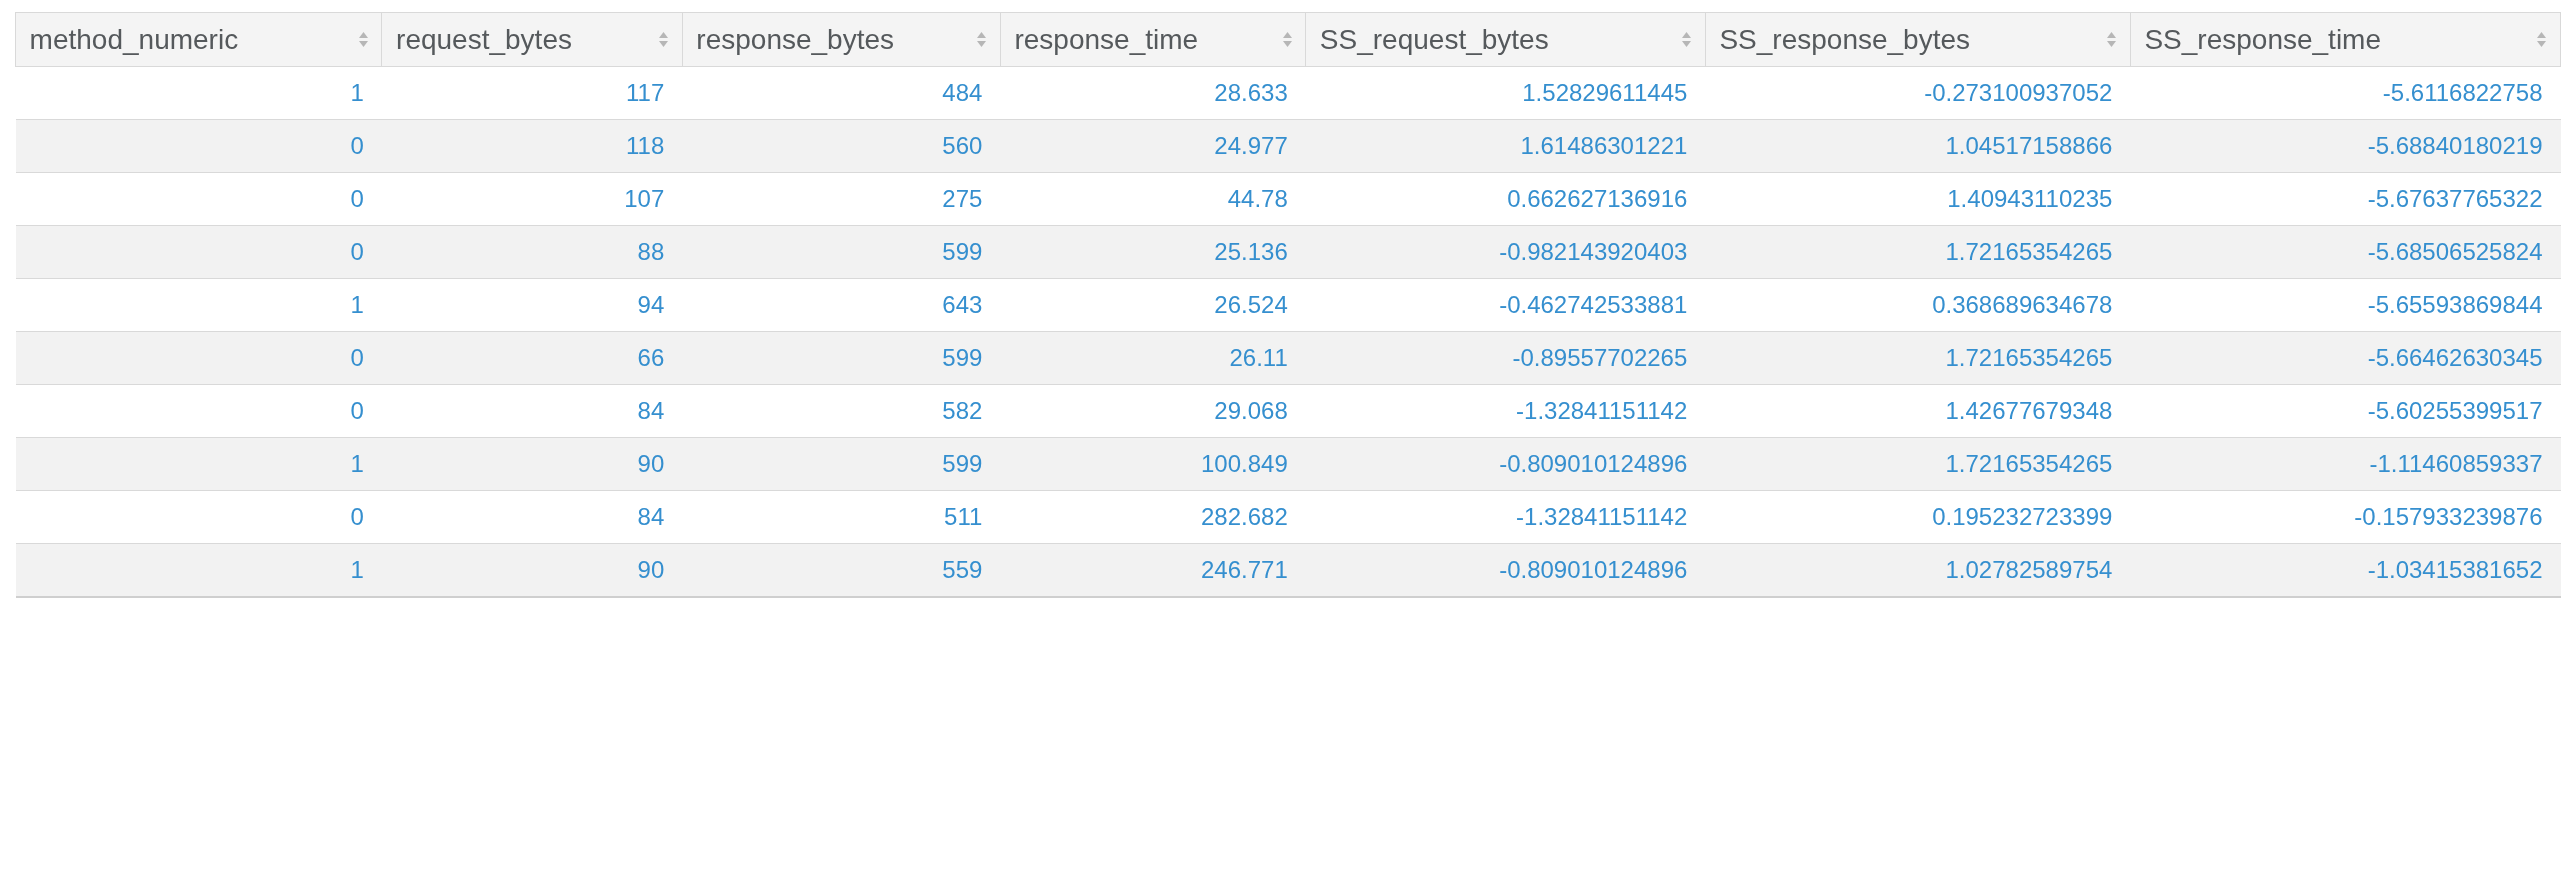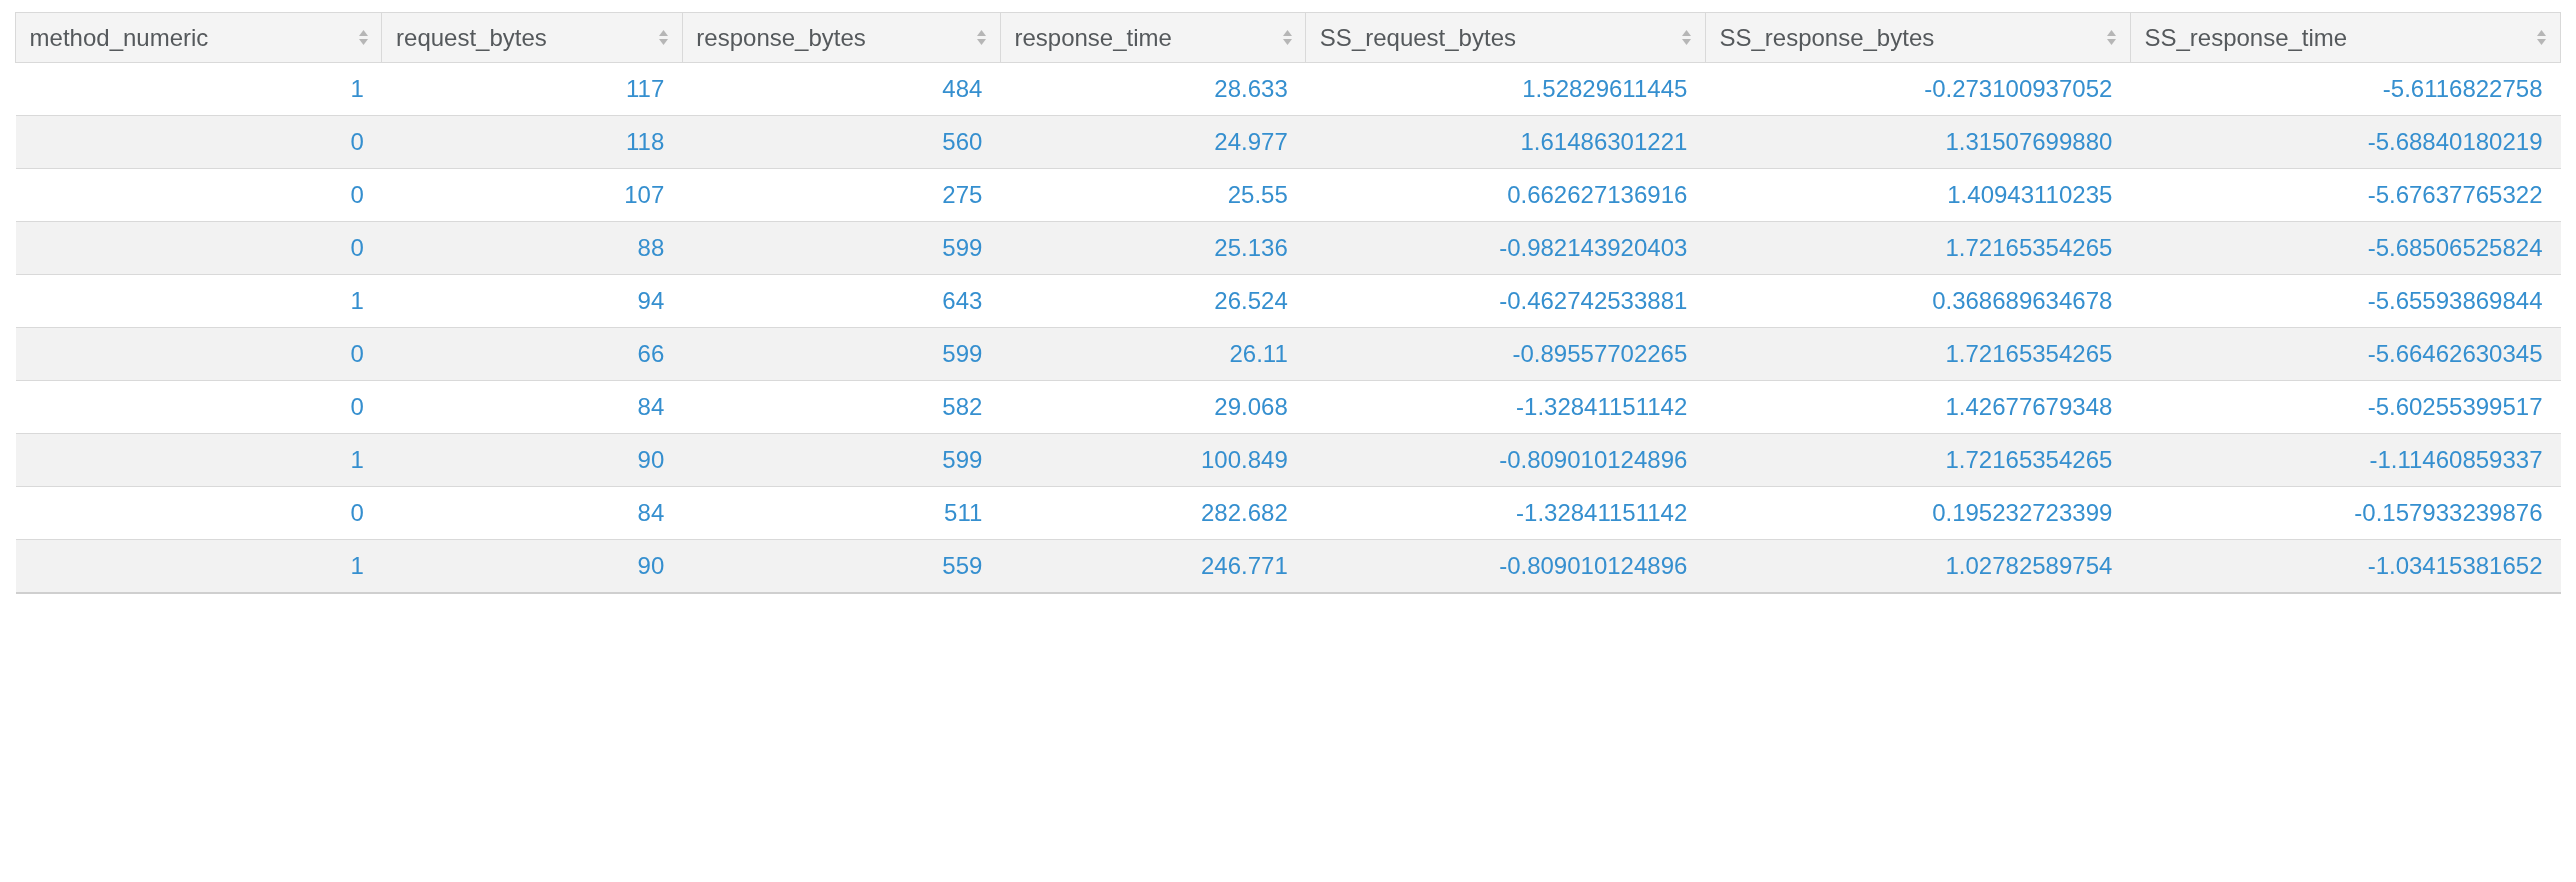--- a/index.html
+++ b/index.html
@@ -14,21 +14,21 @@
   table {
     width: 100%;
     border-collapse: collapse;
     table-layout: fixed;
   }
   th {
     border: 1.5px solid #d9d9d9;
     background: #f4f4f4;
     color: #55595c;
     font-weight: 400;
-    font-size: 24px;
+    font-size: 28px;
     padding: 10.6px 13.6px;
     text-align: left;
     white-space: nowrap;
     cursor: pointer;
     user-select: none;
     margin-top: 16px;
   }
   th .th-inner {
     display: flex;
     align-items: center;
@@ -183,28 +183,28 @@
           <td>1.52829611445</td>
           <td>-0.273100937052</td>
           <td>-5.6116822758</td>
         </tr>
         <tr>
           <td>0</td>
           <td>118</td>
           <td>560</td>
           <td>24.977</td>
           <td>1.61486301221</td>
-          <td>1.31507699880</td>
+          <td>1.04517158866</td>
           <td>-5.68840180219</td>
         </tr>
         <tr>
           <td>0</td>
           <td>107</td>
           <td>275</td>
-          <td>25.55</td>
+          <td>44.78</td>
           <td>0.662627136916</td>
           <td>1.40943110235</td>
           <td>-5.67637765322</td>
         </tr>
         <tr>
           <td>0</td>
           <td>88</td>
           <td>599</td>
           <td>25.136</td>
           <td>-0.982143920403</td>

